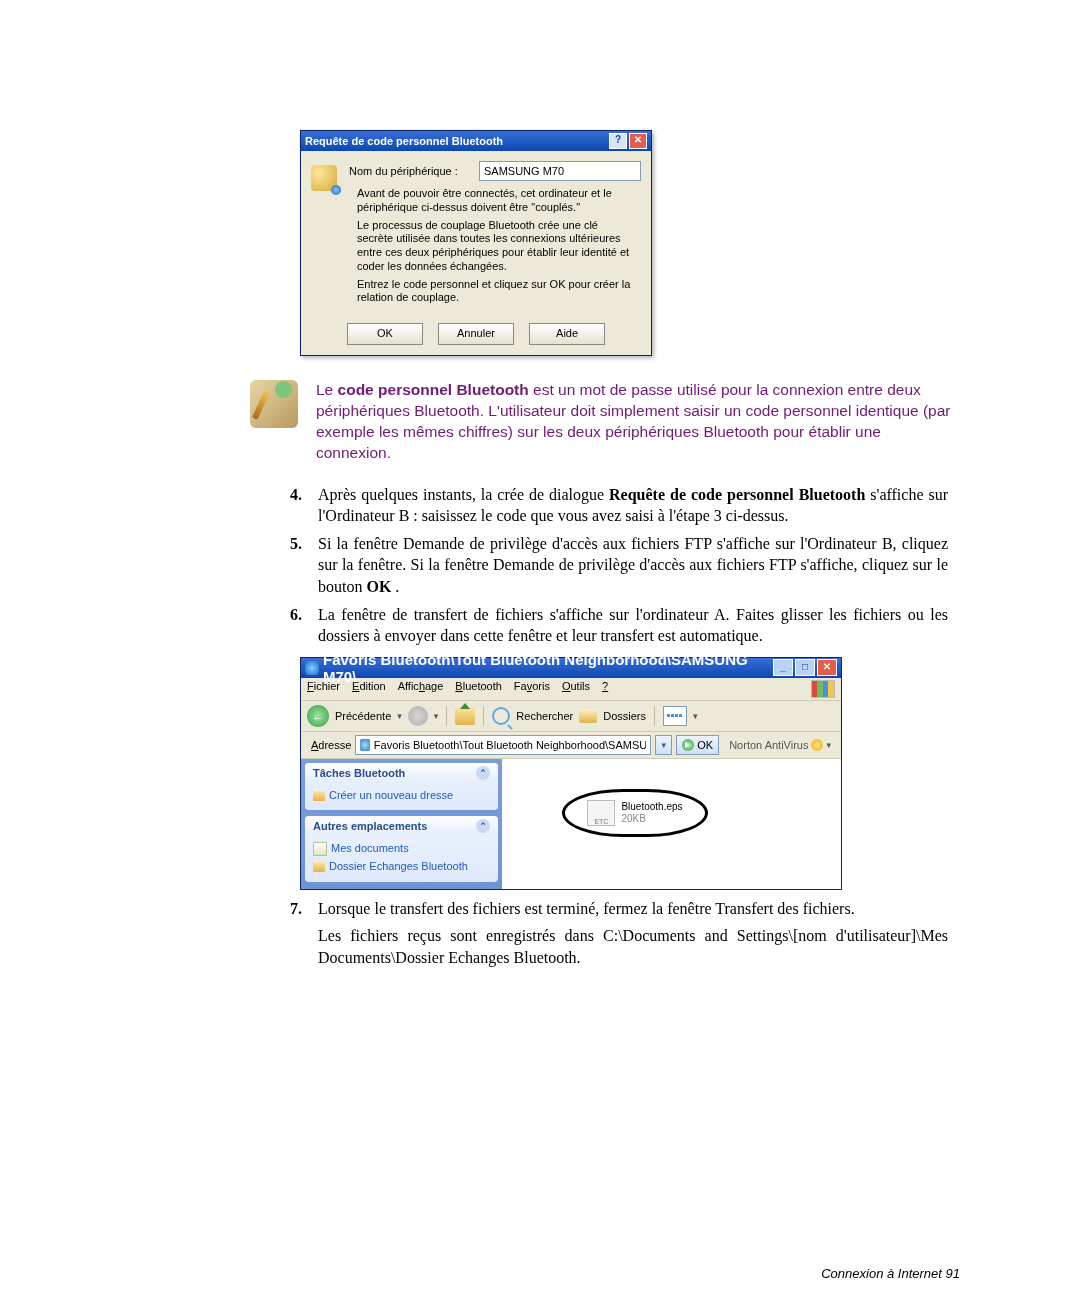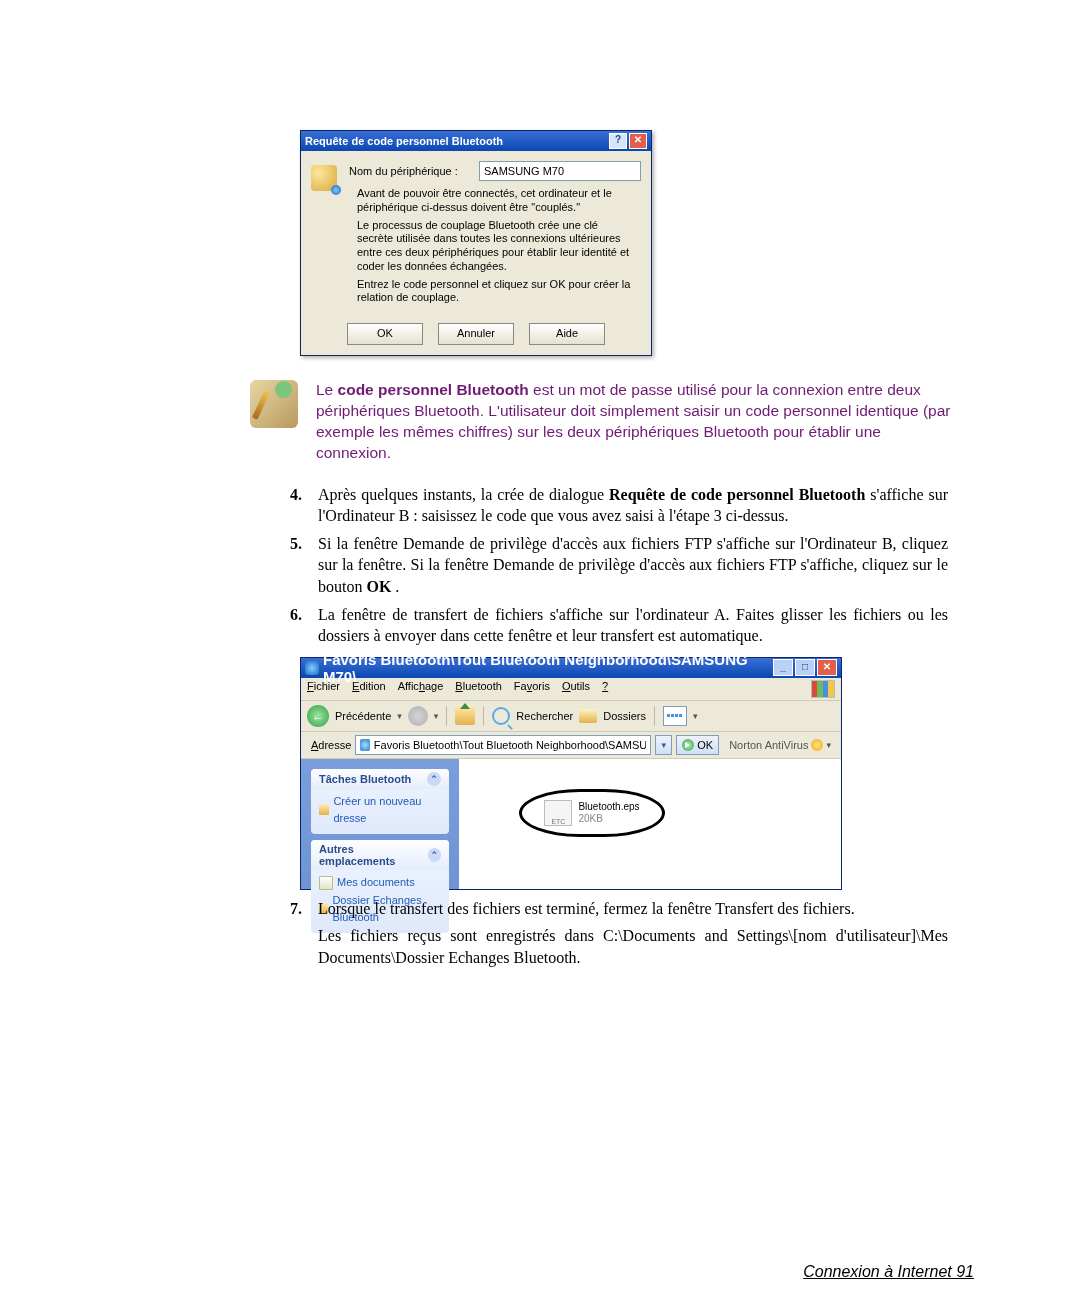--- a/index.html
+++ b/index.html
@@ -235,22 +235,22 @@
   .addr-go{
     height:18px;border:1px solid #7F9DB9;background:linear-gradient(#eef3fb,#cde0f6);
     display:flex;align-items:center;gap:3px;padding:0 5px;font-size:11px;
   }
   .addr-go-ico{width:12px;height:12px;border-radius:50%;background:radial-gradient(circle,#b7efb7,#2f9e44);position:relative;}
   .addr-go-ico:after{content:"";position:absolute;left:3px;top:3px;border-top:3px solid transparent;border-bottom:3px solid transparent;border-left:5px solid #fff;}
   .addr-norton{ font-size:11px; color:#555; display:flex;align-items:center;gap:3px; padding-left:6px;}
   .norton-ico{width:12px;height:12px;border-radius:50%;background:radial-gradient(circle,#ffe38a,#f2a900);}
   .exp-body { display:flex; height:130px; background:#fff; }
   .exp-side {
-    width:158px; background:linear-gradient(#7a9edc,#6f94d4);
-    padding:10px; box-sizing:border-box;
+    width:201px; background:linear-gradient(#7a9edc,#6f94d4);
+    padding:4px; box-sizing:border-box;
   }
   .side-panel{
     background:linear-gradient(#eef4ff,#dfe9fb);
     border-radius:4px; margin-bottom:6px;
     font-size:11px;
   }
   .side-header{
     display:flex;align-items:center;justify-content:space-between;
     padding:3px 8px; color:#2b4b8d; font-weight:bold;
     background:linear-gradient(#fefeff,#e5edfb);
@@ -279,23 +279,23 @@
     display:flex;align-items:flex-end;justify-content:center;font-size:7px;color:#777;
   }
   .file-meta{ font-size:10px; line-height:1.15; }
   .file-meta .fsize{ color:#888; }
 
   .para-after { 
     font-size:16px; line-height:1.35; max-width:630px;
     margin: 6px 0 0 258px; text-align:justify;
   }
   .footer{
-    position:absolute; bottom:28px; right:106px;
+    position:absolute; bottom:28px; right:120px;
     font-family: Arial, Helvetica, sans-serif;
-    font-style: italic; font-size:16px;text-decoration:underline;
+    font-style: italic; font-size:13px;
   }
 </style>
 </head>
 <body>
 
 <div class="page">
 
   <div class="dialog-wrap">
     <div class="xp-dialog">
       <div class="xp-title">

